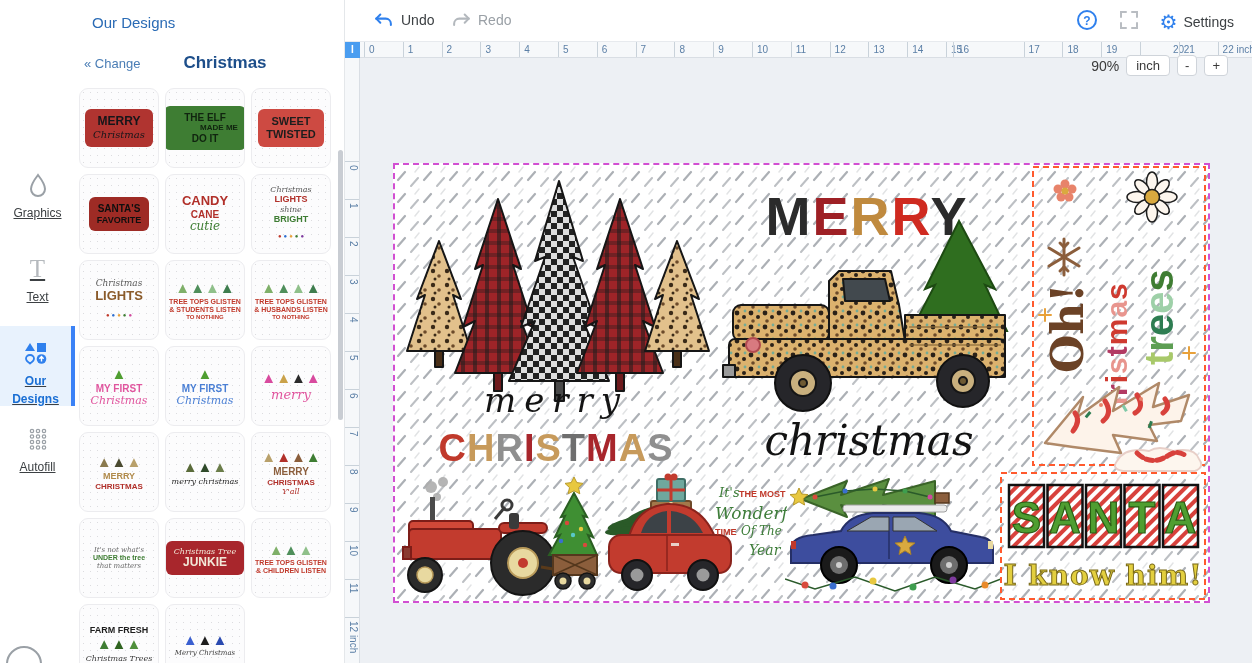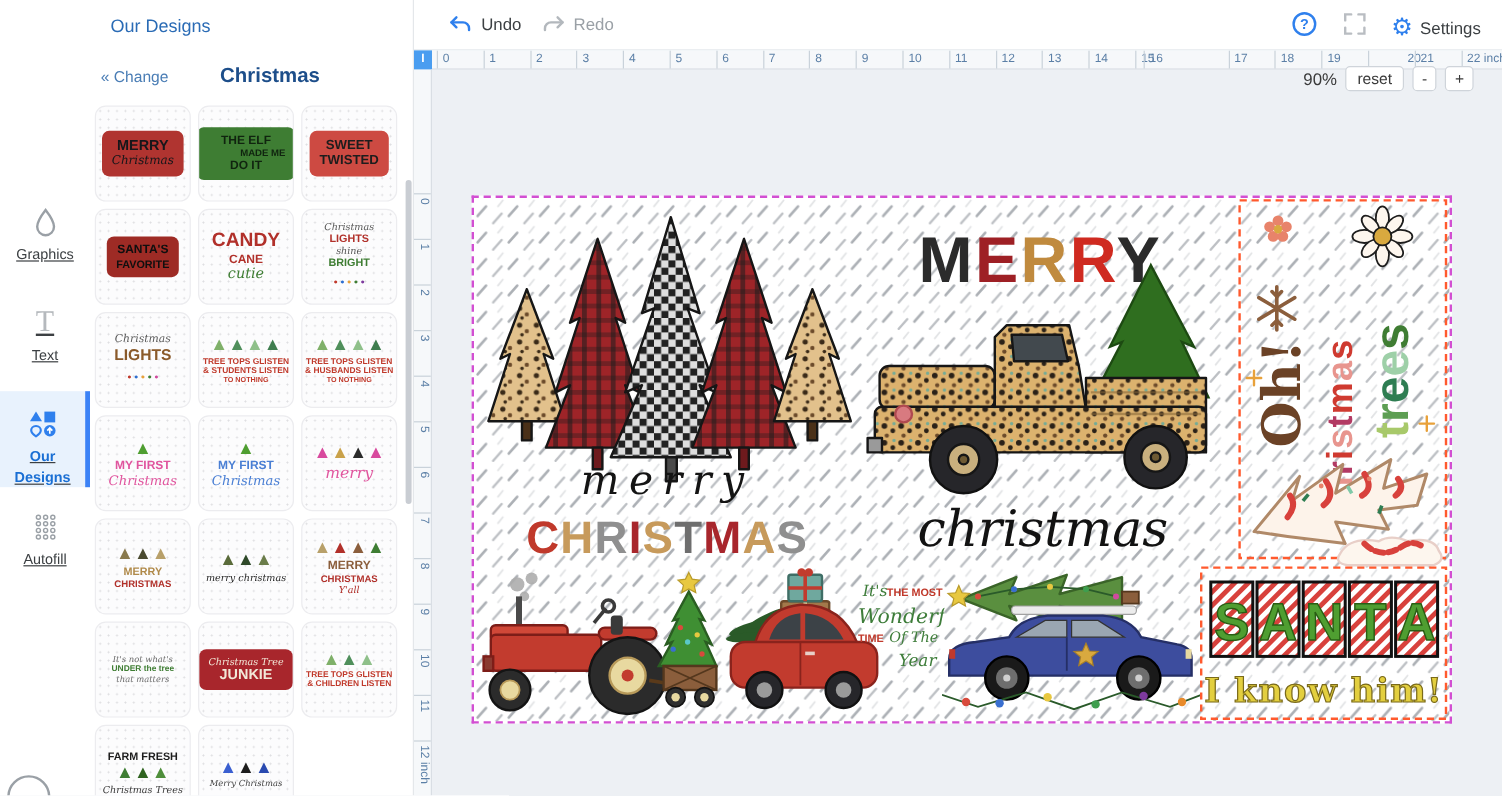--- a/index.html
+++ b/index.html
@@ -141,21 +141,21 @@
             <div class="trow" style="color: rgb(29, 29, 29); font-size: 11px; font-weight: 700;">TWISTED</div>
           </div>
         </div>
         <div class="thumb">
           <div class="swatch" style="background: rgb(158, 43, 37);">
             <div class="trow" style="color: rgb(15, 15, 15); font-size: 10px; font-weight: 700;">SANTA'S</div>
             <div class="trow" style="color: rgb(15, 15, 15); font-size: 9px; font-weight: 700;">FAVORITE</div>
           </div>
         </div>
         <div class="thumb">
-          <div class="trow" style="color: rgb(177, 48, 42); font-size: 16px; font-weight: 700;">CANDY</div>
+          <div class="trow" style="color: rgb(177, 48, 42); font-size: 13px; font-weight: 700;">CANDY</div>
           <div class="trow" style="color: rgb(177, 48, 42); font-size: 10px; font-weight: 700;">CANE</div>
           <div class="trow" style="color: rgb(62, 125, 51); font-size: 12px; font-style: italic; font-family: &quot;DejaVu Serif&quot;, serif;">cutie</div>
         </div>
         <div class="thumb">
           <div class="trow" style="color: rgb(85, 85, 85); font-size: 8px; font-style: italic; font-family: &quot;DejaVu Serif&quot;, serif;">Christmas</div>
           <div class="trow" style="color: rgb(177, 48, 42); font-size: 9px; font-weight: 700;">LIGHTS</div>
           <div class="trow" style="color: rgb(85, 85, 85); font-size: 8px; font-style: italic; font-family: &quot;DejaVu Serif&quot;, serif;">shine</div>
           <div class="trow" style="color: rgb(62, 125, 51); font-size: 9px; font-weight: 700;">BRIGHT</div>
           <div class="trow"><span style="color: rgb(192, 57, 43); font-size: 6px; margin: 0px 1px;">●</span><span style="color: rgb(46, 111, 208); font-size: 6px; margin: 0px 1px;">●</span><span style="color: rgb(232, 161, 58); font-size: 6px; margin: 0px 1px;">●</span><span style="color: rgb(62, 125, 51); font-size: 6px; margin: 0px 1px;">●</span><span style="color: rgb(126, 58, 158); font-size: 6px; margin: 0px 1px;">●</span></div>
         </div>
@@ -312,21 +312,21 @@
         <div class="vcell" style="top: 369px;">7</div>
         <div class="vcell" style="top: 407px;">8</div>
         <div class="vcell" style="top: 445px;">9</div>
         <div class="vcell" style="top: 483px;">10</div>
         <div class="vcell" style="top: 521px;">11</div>
         <div class="vcell" style="top: 559px; height: 60px;">12 inch</div>
       </div>
 
     <div class="zoomer">
       <span class="zoom-level">90%</span>
-      <button class="zbtn">reset</button>
+      <button class="zbtn">inch</button>
       <button class="zbtn sq">-</button>
       <button class="zbtn sq">+</button>
     </div>
 
     <div class="sheet">
 
       <svg class="bgmarks" width="813" height="436">
         <defs>
           <pattern id="marks" width="26" height="22" patternUnits="userSpaceOnUse">
             <path d="M3,15 l7,-8" stroke="#90959c" stroke-width="2.2" opacity="0.75" stroke-linecap="round"></path>

